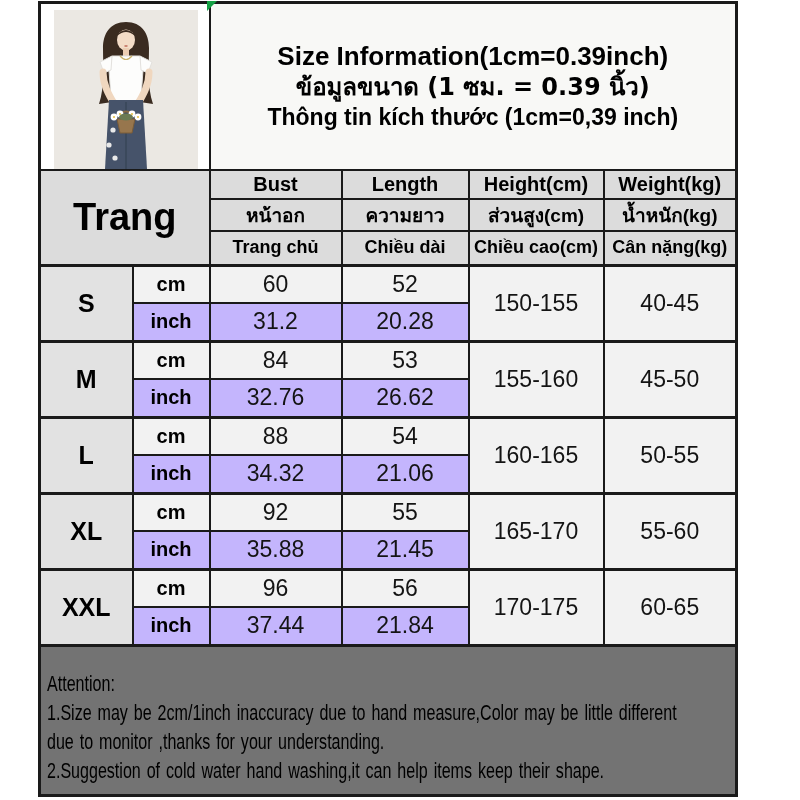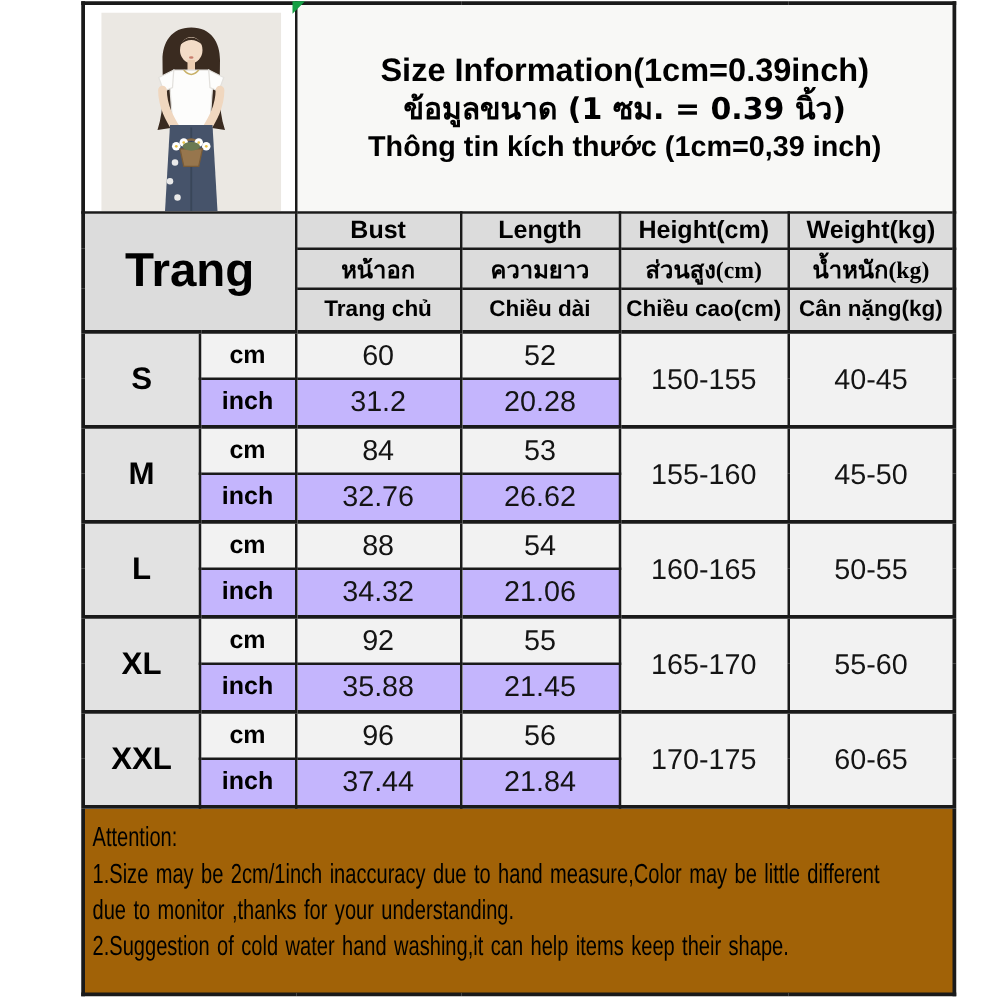--- a/index.html
+++ b/index.html
@@ -8,21 +8,21 @@
     --size-gray:#e2e2e2;
     --light-gray:#f2f2f2;
     --accent-green:#14a044;
   }
   html,body{margin:0;padding:0;}
   body{
     width:800px;height:800px;background:#ffffff;position:relative;
     font-family:"Liberation Sans","DejaVu Sans",sans-serif;color:#000;
     overflow:hidden;
   }
-  .sheet{position:absolute;left:65px;top:1px;width:618px;height:796px;}
+  .sheet{position:absolute;left:38px;top:1px;width:618px;height:796px;}
   table{
     border-collapse:collapse;table-layout:fixed;
     width:697px;height:796px;border:3px solid var(--border-black);
   }
   td{
     border:2px solid var(--border-black);
     text-align:center;vertical-align:middle;padding:0;overflow:hidden;
   }
   tr.r-top{height:167px;}
   tr.r-h1{height:29px;}
@@ -35,33 +35,33 @@
   .photo-cell{background:#ffffff;vertical-align:top;text-align:left;}
   .photo-cell svg{display:block;margin:6px 0 0 13px;}
 
   .title-cell{background:#f8f8f6;}
   .t-en{font-size:26px;font-weight:bold;line-height:31px;}
   .t-th{font-size:24px;font-weight:bold;line-height:30px;font-family:"DejaVu Sans","Liberation Sans",sans-serif;}
   .t-vi{font-size:23px;font-weight:bold;line-height:31px;}
 
   .size-corner{background:var(--header-gray);font-size:38px;font-weight:bold;}
   .hdr-en{background:var(--header-gray);font-size:20px;font-weight:bold;text-align:center;}
-  .hdr-th{background:var(--header-gray);font-size:19px;font-weight:bold;font-family:Liberation Serif, serif;}
+  .hdr-th{background:var(--header-gray);font-size:19px;font-weight:bold;font-family:Liberation Sans, sans-serif;}
   .hdr-vi{background:var(--header-gray);font-size:18px;font-weight:bold;}
 
   .size-cell{background:var(--size-gray);font-size:25px;font-weight:bold;}
   .unit-cell{font-size:20px;font-weight:bold;margin-left:47px;}
   .val{font-size:23px;font-weight:400;color:#141414;}
   .row-cm{background:var(--light-gray);}
   .row-inch{background:#c4b5fd;}
   .range{background:var(--light-gray);}
 
   .attention{
-    vertical-align:top;text-align:left;background:#a16207;
-    padding:8px 2px 0 6px;
+    vertical-align:top;text-align:left;background:#737373;
+    padding:22px 2px 0 6px;
   }
   .attn-line{
     font-size:22px;line-height:29px;white-space:nowrap;
     transform:scaleX(0.73);transform-origin:0 50%;word-spacing:2px;
   }
   .green-corner{
     position:absolute;left:169px;top:0;width:0;height:0;
     border-top:10px solid var(--accent-green);
     border-right:10px solid transparent;
     z-index:5;

